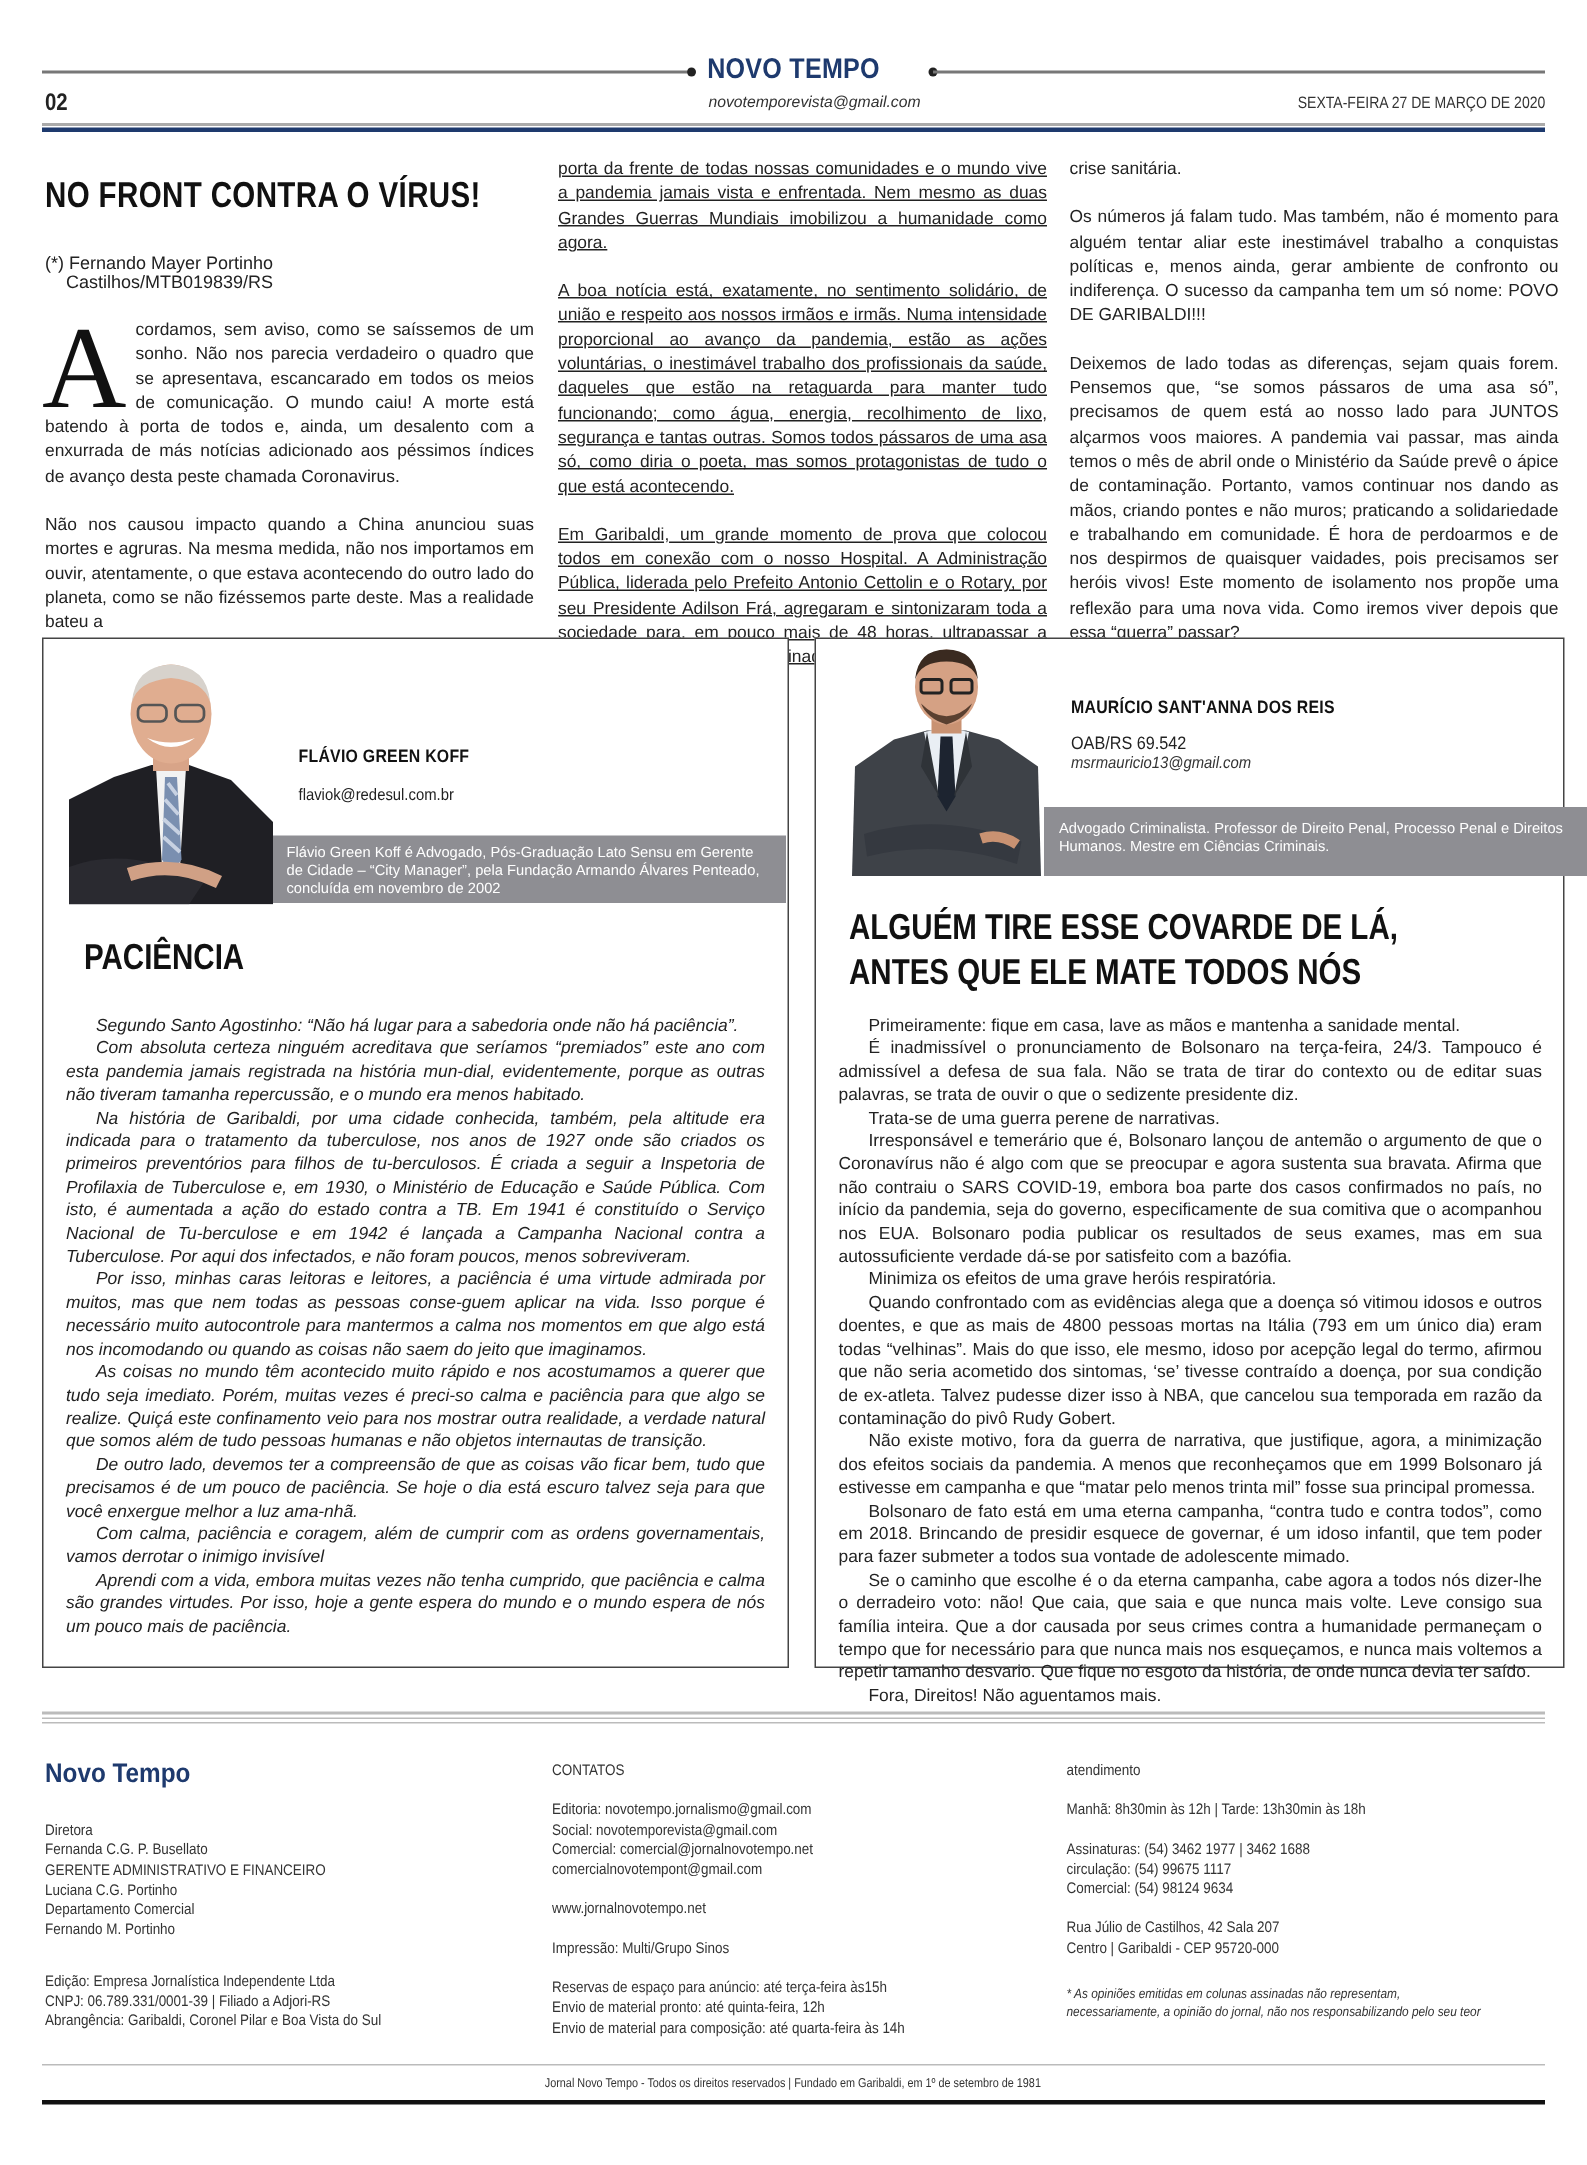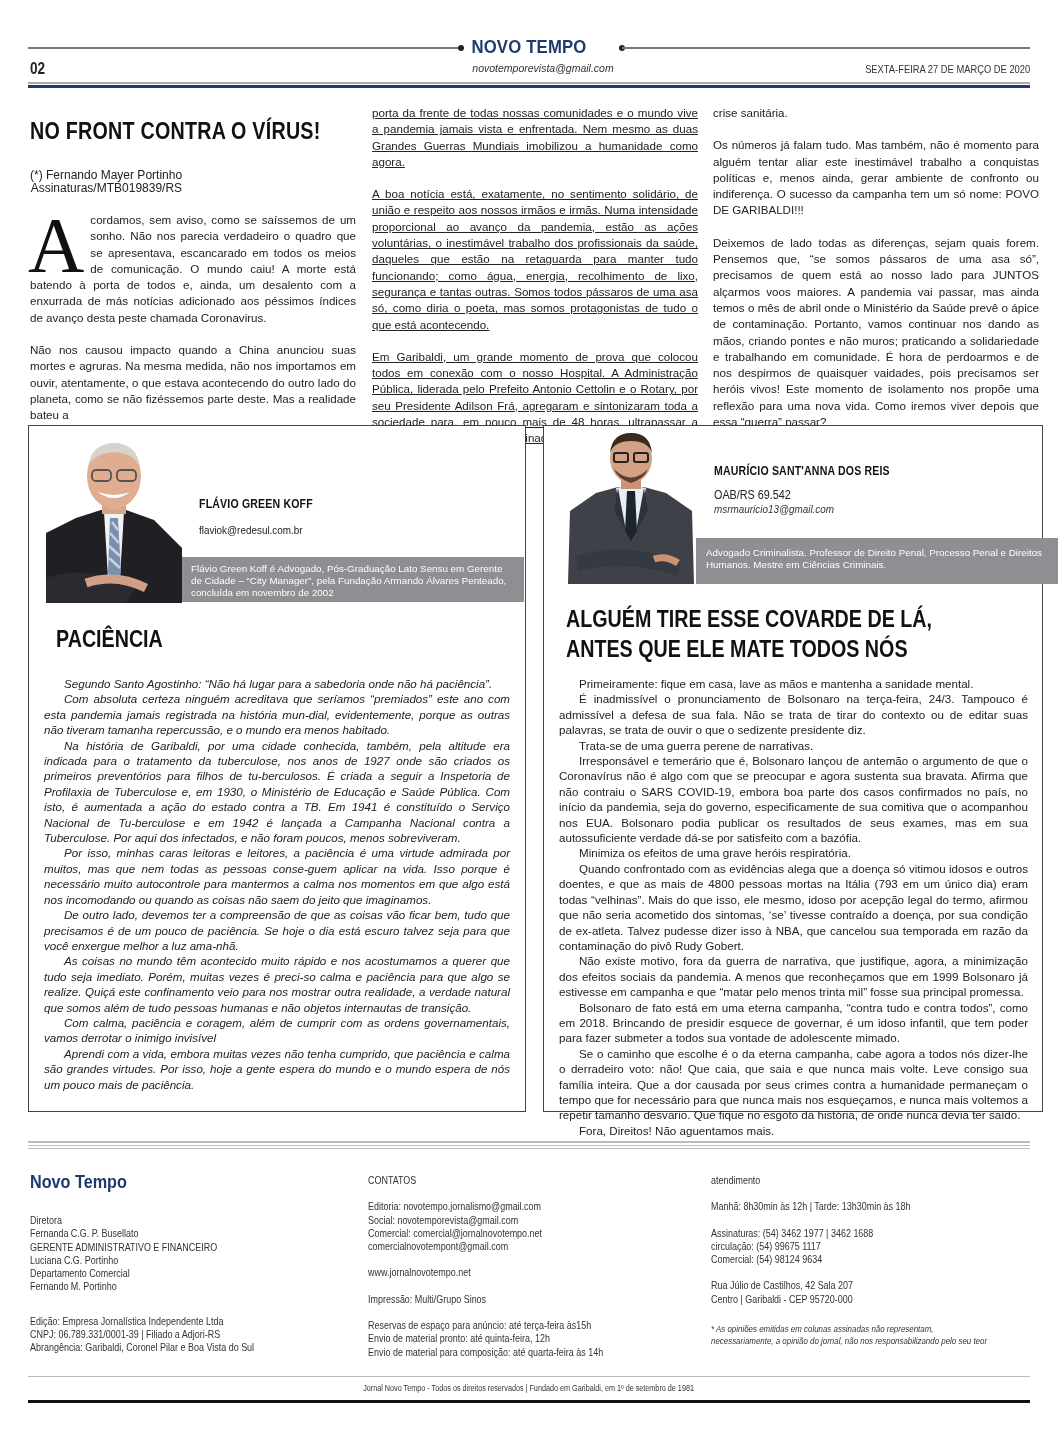--- a/index.html
+++ b/index.html
@@ -68,21 +68,21 @@
   <div class="hdr-email">novotemporevista@gmail.com</div>
   <div class="hdr-page">02</div>
   <div class="hdr-date">SEXTA-FEIRA 27 DE MARÇO DE 2020</div>
   <div class="hdr-rule1"></div>
   <div class="hdr-rule2"></div>
 </div>
 
 <div class="top-title">NO FRONT CONTRA O VÍRUS!</div>
 <div class="byline">
   <div>(*) Fernando Mayer Portinho</div>
-  <div>Assinaturas/MTB019839/RS</div>
+  <div>Castilhos/MTB019839/RS</div>
 </div>
 
 <div class="col col1">
   <p><span class="dropcap">A</span><span>cordamos, sem aviso, como se saíssemos de um sonho. Não nos parecia verdadeiro o quadro que se apresentava, escancarado em todos os meios de comunicação. O mundo caiu! A morte está batendo à porta de todos e, ainda, um desalento com a enxurrada de más notícias adicionado aos péssimos índices de avanço desta peste chamada Coronavirus.</span></p>
   <p>Não nos causou impacto quando a China anunciou suas mortes e agruras. Na mesma medida, não nos importamos em ouvir, atentamente, o que estava acontecendo do outro lado do planeta, como se não fizéssemos parte deste. Mas a realidade bateu a</p>
 </div>
 <div class="col col2">
   <p>porta da frente de todas nossas comunidades e o mundo vive a pandemia jamais vista e enfrentada. Nem mesmo as duas Grandes Guerras Mundiais imobilizou a humanidade como agora.</p>
   <p>A boa notícia está, exatamente, no sentimento solidário, de união e respeito aos nossos irmãos e irmãs. Numa intensidade proporcional ao avanço da pandemia, estão as ações voluntárias, o inestimável trabalho dos profissionais da saúde, daqueles que estão na retaguarda para manter tudo funcionando; como água, energia, recolhimento de lixo, segurança e tantas outras. Somos todos pássaros de uma asa só, como diria o poeta, mas somos protagonistas de tudo o que está acontecendo.</p>
   <p>Em Garibaldi, um grande momento de prova que colocou todos em conexão com o nosso Hospital. A Administração Pública, liderada pelo Prefeito Antonio Cettolin e o Rotary, por seu Presidente Adilson Frá, agregaram e sintonizaram toda a sociedade para, em pouco mais de 48 horas, ultrapassar a casa de R$ 1,1 milhão destinada ao nosso Hospital para o enfrentamento a esta</p>
@@ -115,22 +115,22 @@
     </svg>
   </div>
   <div class="auth-name" style="left:170px; top:71px;">FLÁVIO GREEN KOFF</div>
   <div class="auth-mail" style="left:170px; top:98px;">flaviok@redesul.com.br</div>
   <div class="col-title" style="left:27px; top:198px; font-size:24px;">PACIÊNCIA</div>
   <div class="body-text" style="left:15px; top:250px; width:466px;font-style:italic;">
     <p>Segundo Santo Agostinho: “Não há lugar para a sabedoria onde não há paciência”.</p>
     <p>Com absoluta certeza ninguém acreditava que seríamos “premiados” este ano com esta pandemia jamais registrada na história mun-dial, evidentemente, porque as outras não tiveram tamanha repercussão, e o mundo era menos habitado.</p>
     <p>Na história de Garibaldi, por uma cidade conhecida, também, pela altitude era indicada para o tratamento da tuberculose, nos anos de 1927 onde são criados os primeiros preventórios para filhos de tu-berculosos. É criada a seguir a Inspetoria de Profilaxia de Tuberculose e, em 1930, o Ministério de Educação e Saúde Pública. Com isto, é aumentada a ação do estado contra a TB. Em 1941 é constituído o Serviço Nacional de Tu-berculose e em 1942 é lançada a Campanha Nacional contra a Tuberculose.  Por aqui dos infectados, e não foram poucos, menos sobreviveram.</p>
     <p>Por isso, minhas caras leitoras e leitores, a paciência é uma virtude admirada por muitos, mas que nem todas as pessoas conse-guem aplicar na vida. Isso porque é necessário muito autocontrole para mantermos a calma nos momentos em que algo está nos incomodando ou quando as coisas não saem do jeito que imaginamos.</p>
+    <p>As coisas no mundo têm acontecido muito rápido e nos acostumamos a querer que tudo seja imediato. Porém, muitas vezes é preci-so calma e paciência para que algo se realize. Quiçá este confinamento veio para nos mostrar outra realidade, a verdade natural que somos além de tudo pessoas humanas e não objetos internautas de transição.</p>
     <p>De outro lado, devemos ter a compreensão de que as coisas vão ficar bem, tudo que precisamos é de um pouco de paciência. Se hoje o dia está escuro talvez seja para que você enxergue melhor a luz ama-nhã.</p>
-    <p>As coisas no mundo têm acontecido muito rápido e nos acostumamos a querer que tudo seja imediato. Porém, muitas vezes é preci-so calma e paciência para que algo se realize. Quiçá este confinamento veio para nos mostrar outra realidade, a verdade natural que somos além de tudo pessoas humanas e não objetos internautas de transição.</p>
     <p>Com calma, paciência e coragem, além de cumprir com as ordens governamentais, vamos derrotar o inimigo invisível</p>
     <p>Aprendi com a vida, embora muitas vezes não tenha cumprido, que paciência e calma são grandes virtudes. Por isso, hoje a gente espera do mundo e o mundo espera de nós um pouco mais de paciência.</p>
   </div>
 </div>
 
 <div class="box box-right">
   <div class="bioband" style="left:150px; top:112px; width:384px; height:46px; padding-top:9px;">
     <span>Advogado Criminalista. Professor de Direito Penal, Processo Penal e Direitos Humanos. Mestre em Ciências Criminais.</span>
   </div>
   <div class="photo" style="left:22px; top:5px; width:130px; height:153px;">

